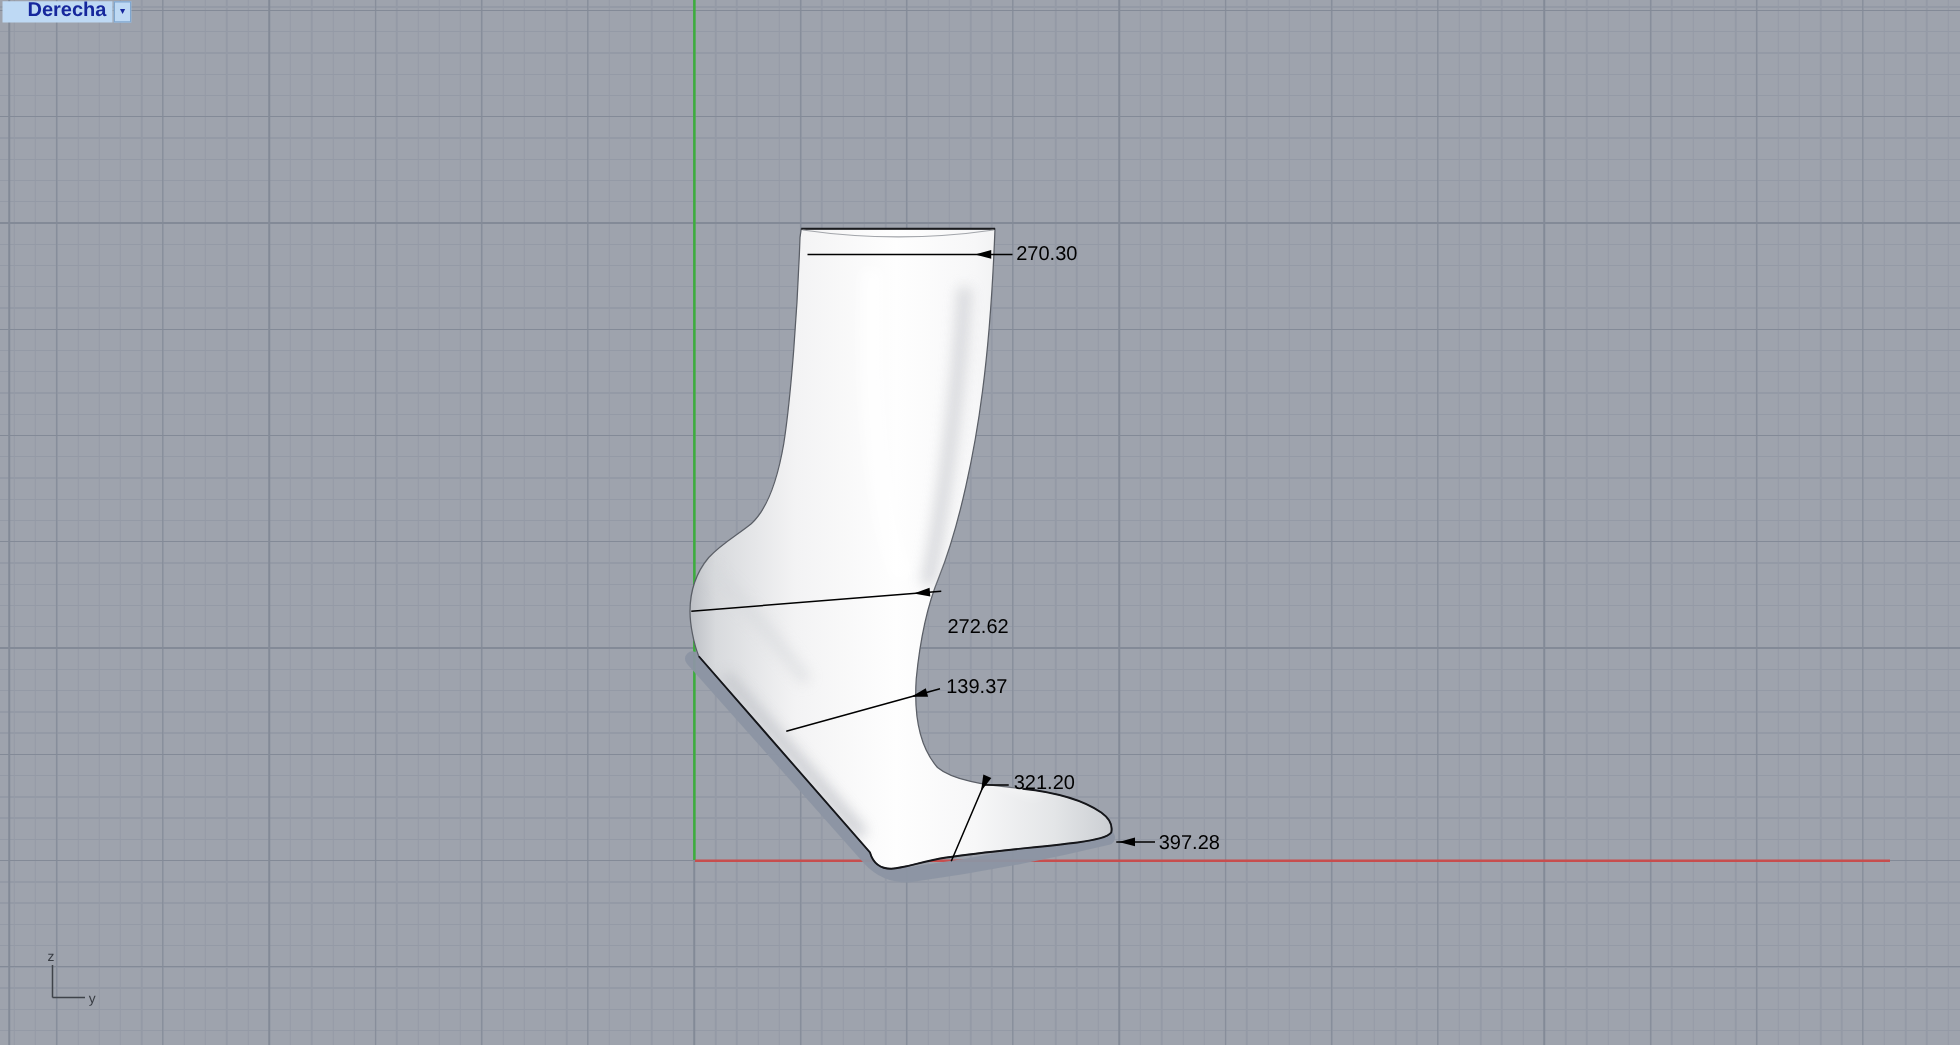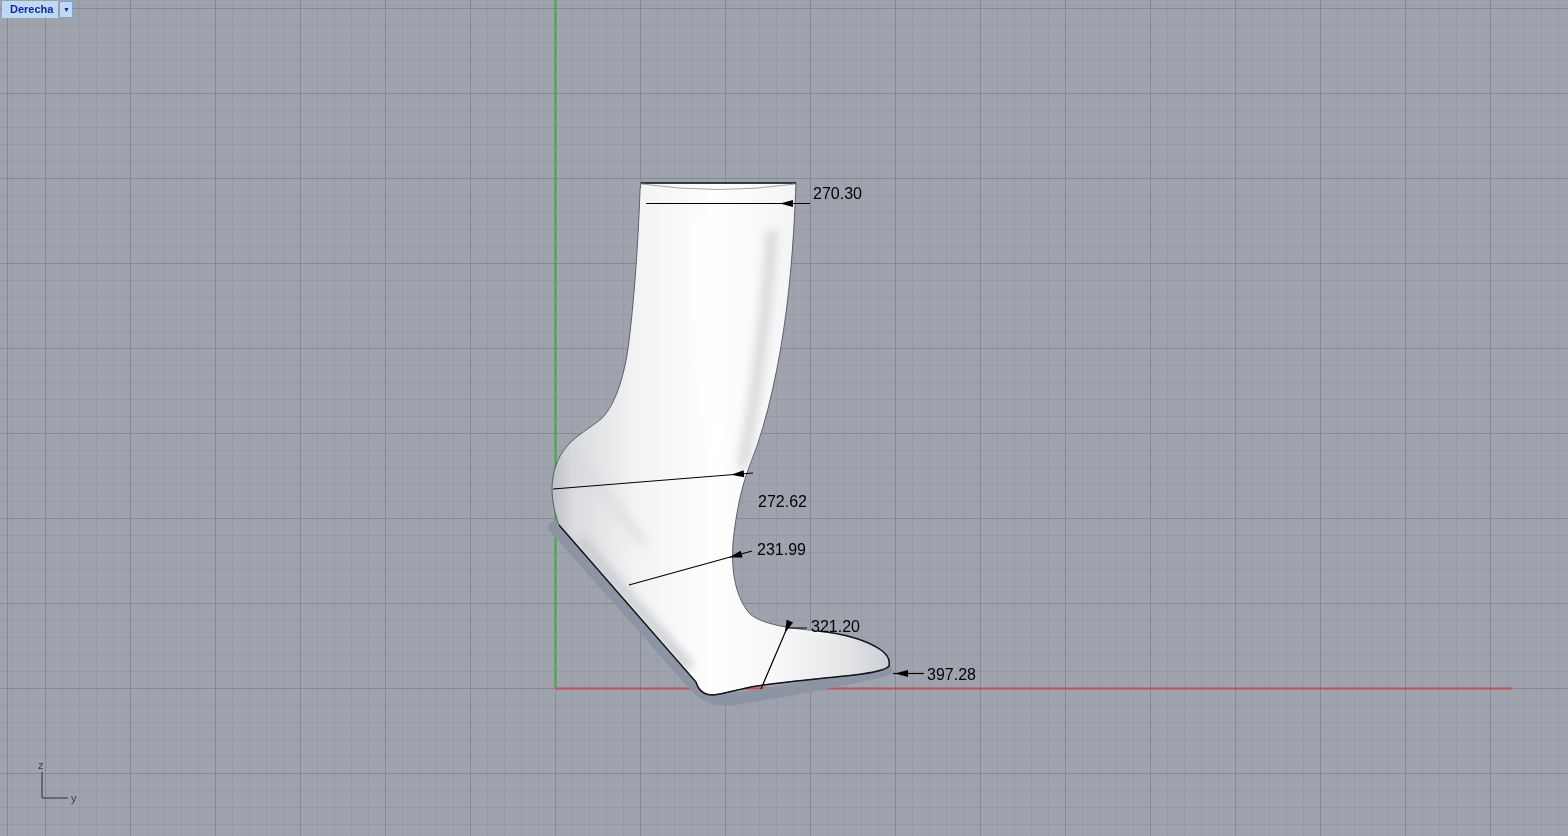--- a/index.html
+++ b/index.html
@@ -24,22 +24,22 @@
     transform:translateY(-50%);
     font-size:16px;
     color:#000;
     white-space:nowrap;
     cursor:default;
   }
   
   .vp-tab{position:absolute;left:2px;top:1px;display:flex;height:17px;cursor:pointer;}
   .vp-label{
     background:#BED9F4;color:#16279C;
-    font-size:11px;font-weight:bold;
-    padding:1px 5px 2px 8px;line-height:14px;
+    font-size:16px;font-weight:bold;
+    padding:1px 5px 2px 20px;line-height:14px;
   }
   .vp-arrow{
     width:14px;margin-left:1px;
     background:#BED9F4;
     border:1px solid #7FA6CF;
     box-sizing:border-box;
     display:flex;align-items:center;justify-content:center;
     color:#16279C;font-size:7px;line-height:7px;
   }
   .axis-gizmo{position:absolute;left:28px;top:758px;}
@@ -116,23 +116,23 @@
       <g fill="#000000" stroke="none">
         <polygon points="0,0 -13,-3.5 -13,3.5" transform="translate(780,203.5) rotate(180)"></polygon>
         <polygon points="0,0 -13,-3.5 -13,3.5" transform="translate(731,474.8) rotate(175)"></polygon>
         <polygon points="0,0 -13,-3.5 -13,3.5" transform="translate(729,557.4) rotate(165)"></polygon>
         <polygon points="0,0 -13,-3.5 -13,3.5" transform="translate(784.8,633) rotate(113)"></polygon>
         <polygon points="0,0 -13,-3.5 -13,3.5" transform="translate(895,673.5) rotate(180)"></polygon>
       </g>
     </g>
   </svg>
 
-  <div class="dim-label" style="left:813px;top:194px">270.30</div>
+  <div class="dim-label" style="left:813px;top:204px">270.30</div>
   <div class="dim-label" style="left:758px;top:502px">272.62</div>
-  <div class="dim-label" style="left:757px;top:550px">231.99</div>
+  <div class="dim-label" style="left:757px;top:550px">139.37</div>
   <div class="dim-label" style="left:811px;top:627px">321.20</div>
   <div class="dim-label" style="left:927px;top:675px">397.28</div>
 
   <div class="vp-tab">
     <span class="vp-label">Derecha</span>
     <span class="vp-arrow">
       <span>▼</span>
     </span>
   </div>
 

